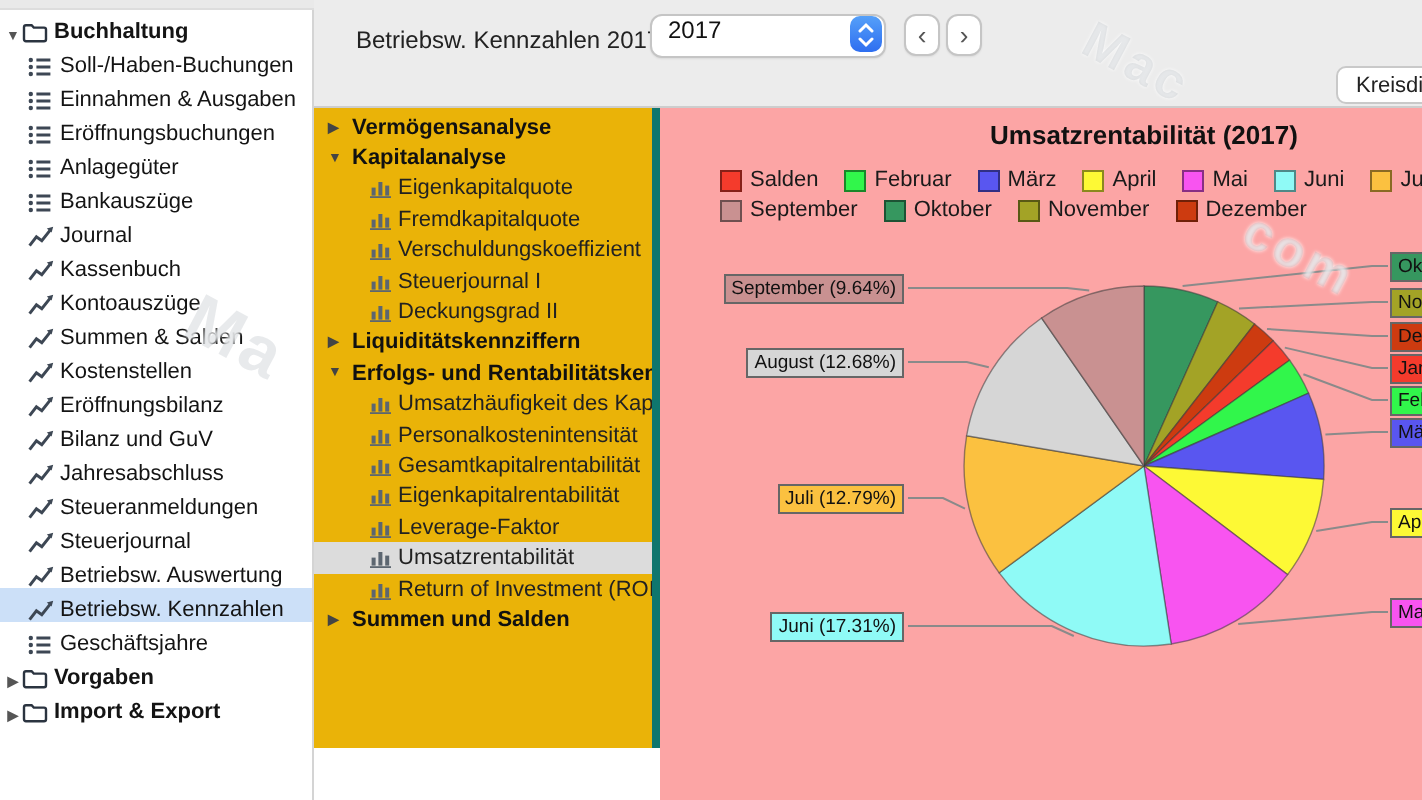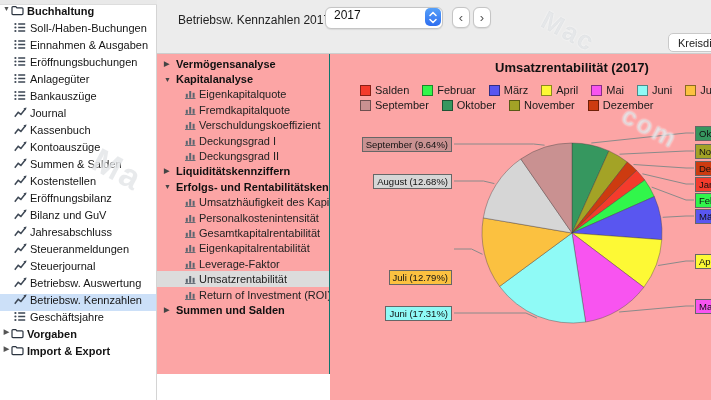--- a/index.html
+++ b/index.html
@@ -5,40 +5,40 @@
   html,body{margin:0;padding:0}
   body{width:711px;height:400px;overflow:hidden;position:relative;background:#fff;
        font-family:"Liberation Sans",sans-serif;-webkit-font-smoothing:antialiased}
   .app{position:absolute;inset:0}
 
   
   .topstrip{position:absolute;left:0;top:0;width:157px;height:5px;background:#e9e9e9;border-bottom:1px solid #ddd;box-sizing:border-box}
 
   
   .sidebar{position:absolute;left:0;top:5px;width:157px;height:395px;background:#fff;border-right:1px solid #d4d4d4;box-sizing:border-box;overflow:hidden}
-  .sb-row{height:17px;display:flex;align-items:flex-start;font-size:11px;color:#141414;padding-left:2px;white-space:nowrap}
+  .sb-row{height:17px;display:flex;align-items:flex-end;font-size:11px;color:#141414;padding-left:2px;white-space:nowrap}
   .sb-row.selected{background:#cce0f8}
   .sb-row.bold{font-weight:bold}
   .sb-disc{flex:0 0 9px;width:9px;font-size:7px;color:#555;text-align:center}
   .sb-row.child{padding-left:14px}
   .sb-icon{flex:0 0 13px;width:13px;height:11px;margin-right:3px;display:flex;align-items:center}
   .sb-scroll{position:absolute;right:2px;top:65px;width:5px;height:190px;border-radius:3px;background:#c9c9c9}
 
   
   .toolbar{position:absolute;left:157px;top:0;width:554px;height:54px;background:#ececec;border-bottom:1px solid #cdcdcd;box-sizing:border-box}
   .tb-title{position:absolute;left:21px;top:13px;font-size:12px;color:#222}
   .tb-select{position:absolute;left:168px;top:7px;width:118px;height:22px;background:#fff;border:1px solid #c5c5c5;border-radius:6px;display:flex;align-items:flex-start;box-sizing:border-box;box-shadow:0 .5px 1px rgba(0,0,0,.08)}
   .tb-select-value{flex:1;font-size:12px;padding-left:8px;color:#111}
   .tb-stepper{width:16px;height:18px;margin-right:1px;background:linear-gradient(#55a0f9,#2e6ef0);border-radius:5px;display:flex;flex-direction:column;align-items:center;justify-content:center;gap:1px}
   .tb-nav{position:absolute;left:295px;top:7px;display:flex;gap:3px}
   .tb-btn{width:18px;height:21px;background:#fff;border:1px solid #c5c5c5;border-radius:6px;color:#555;font-size:13px;line-height:1;display:flex;align-items:center;justify-content:center;box-sizing:border-box;box-shadow:0 .5px 1px rgba(0,0,0,.08)}
   .kreis-btn{position:absolute;left:511px;top:33px;height:19px;min-width:78px;background:#fff;border:1px solid #c9c9c9;border-radius:5px;font-size:11px;color:#222;display:flex;align-items:center;padding:0 9px;box-sizing:border-box;white-space:nowrap}
 
   
-  .tree{position:absolute;left:157px;top:54px;width:173px;height:320px;background:#fca5a5;border-right:1px solid #0f766e;box-sizing:border-box;padding-top:2px;overflow:hidden}
+  .tree{position:absolute;left:157px;top:54px;width:173px;height:320px;background:#eab308;border-right:4px solid #0f766e;box-sizing:border-box;padding-top:2px;overflow:hidden}
   .tr-row{height:15.4px;display:flex;align-items:center;font-size:11px;white-space:nowrap;color:#111}
   .tr-row.group{font-weight:bold;padding-left:7px}
   .tr-disc{flex:0 0 12px;width:12px;font-size:7px;color:#444}
   .tr-row.item{padding-left:28px;color:#222}
   .tr-row.item.selected{background:#dcdcdc}
   .tr-icon{flex:0 0 11px;width:11px;height:10px;margin-right:3px;display:flex;align-items:center}
 
   
   .chart{position:absolute;left:330px;top:54px;width:381px;height:346px;background:#fca5a5;overflow:visible}
   .chart-title{position:absolute;left:92px;top:6px;width:300px;text-align:center;font-size:13px;font-weight:bold;color:#111}
@@ -361,21 +361,21 @@
         <span class="tr-icon">
           <svg width="11" height="10" viewBox="0 0 11 10">
             <g fill="#5c6670">
               <rect x="0.8" y="4.8" width="2" height="4"></rect>
               <rect x="4.2" y="2" width="2" height="6.8"></rect>
               <rect x="7.6" y="3.8" width="2" height="5"></rect>
               <rect x="0" y="9.1" width="10.5" height="0.9"></rect>
             </g>
           </svg>
         </span>
-        <span>Deckungsgrad I</span>
+        <span>Steuerjournal I</span>
       </div>
       <div class="tr-row item">
         <span class="tr-icon">
           <svg width="11" height="10" viewBox="0 0 11 10">
             <g fill="#5c6670">
               <rect x="0.8" y="4.8" width="2" height="4"></rect>
               <rect x="4.2" y="2" width="2" height="6.8"></rect>
               <rect x="7.6" y="3.8" width="2" height="5"></rect>
               <rect x="0" y="9.1" width="10.5" height="0.9"></rect>
             </g>
@@ -566,21 +566,21 @@
         <polyline points="289.5,100.2 356,97 364,97" fill="none" stroke="#8a8a8a" stroke-width="1"></polyline>
         <polyline points="303.5,110.5 356,114 364,114" fill="none" stroke="#8a8a8a" stroke-width="1"></polyline>
       </svg>
     <div id="chips">
         <div class="chip right" style="background: rgb(244, 59, 44); top: 123px; left: 365px;">Januar (2.24%)</div>
         <div class="chip right" style="background: rgb(49, 246, 75); top: 139px; left: 365px;">Februar (3.38%)</div>
         <div class="chip right" style="background: rgb(89, 86, 240); top: 155px; left: 365px;">März (7.81%)</div>
         <div class="chip right" style="background: rgb(253, 249, 53); top: 200px; left: 365px;">April (9.12%)</div>
         <div class="chip right" style="background: rgb(248, 84, 240); top: 245px; left: 365px;">Mai (12.28%)</div>
         <div class="chip" style="background: rgb(143, 250, 246); top: 252px; right: 259px;">Juni (17.31%)</div>
-        <div class="chip" style="background: rgb(251, 193, 64); top: 188px; right: 259px; margin-top: 28px;">Juli (12.79%)</div>
+        <div class="chip" style="background: rgb(251, 193, 64); top: 188px; right: 259px;">Juli (12.79%)</div>
         <div class="chip" style="background: rgb(214, 214, 214); top: 120px; right: 259px;">August (12.68%)</div>
         <div class="chip" style="background: rgb(201, 145, 145); top: 83px; right: 259px;">September (9.64%)</div>
         <div class="chip right" style="background: rgb(54, 151, 95); top: 72px; left: 365px;">Oktober (6.73%)</div>
         <div class="chip right" style="background: rgb(163, 163, 38); top: 90px; left: 365px;">November (3.81%)</div>
         <div class="chip right" style="background: rgb(205, 59, 16); top: 107px; left: 365px;">Dezember (2.21%)</div>
       </div>
   </div>
 
   <div class="wm" style="left:540px;top:16px;font-size:26px">Mac</div>
   <div class="wm" style="left:620px;top:112px;font-size:26px">com</div>

